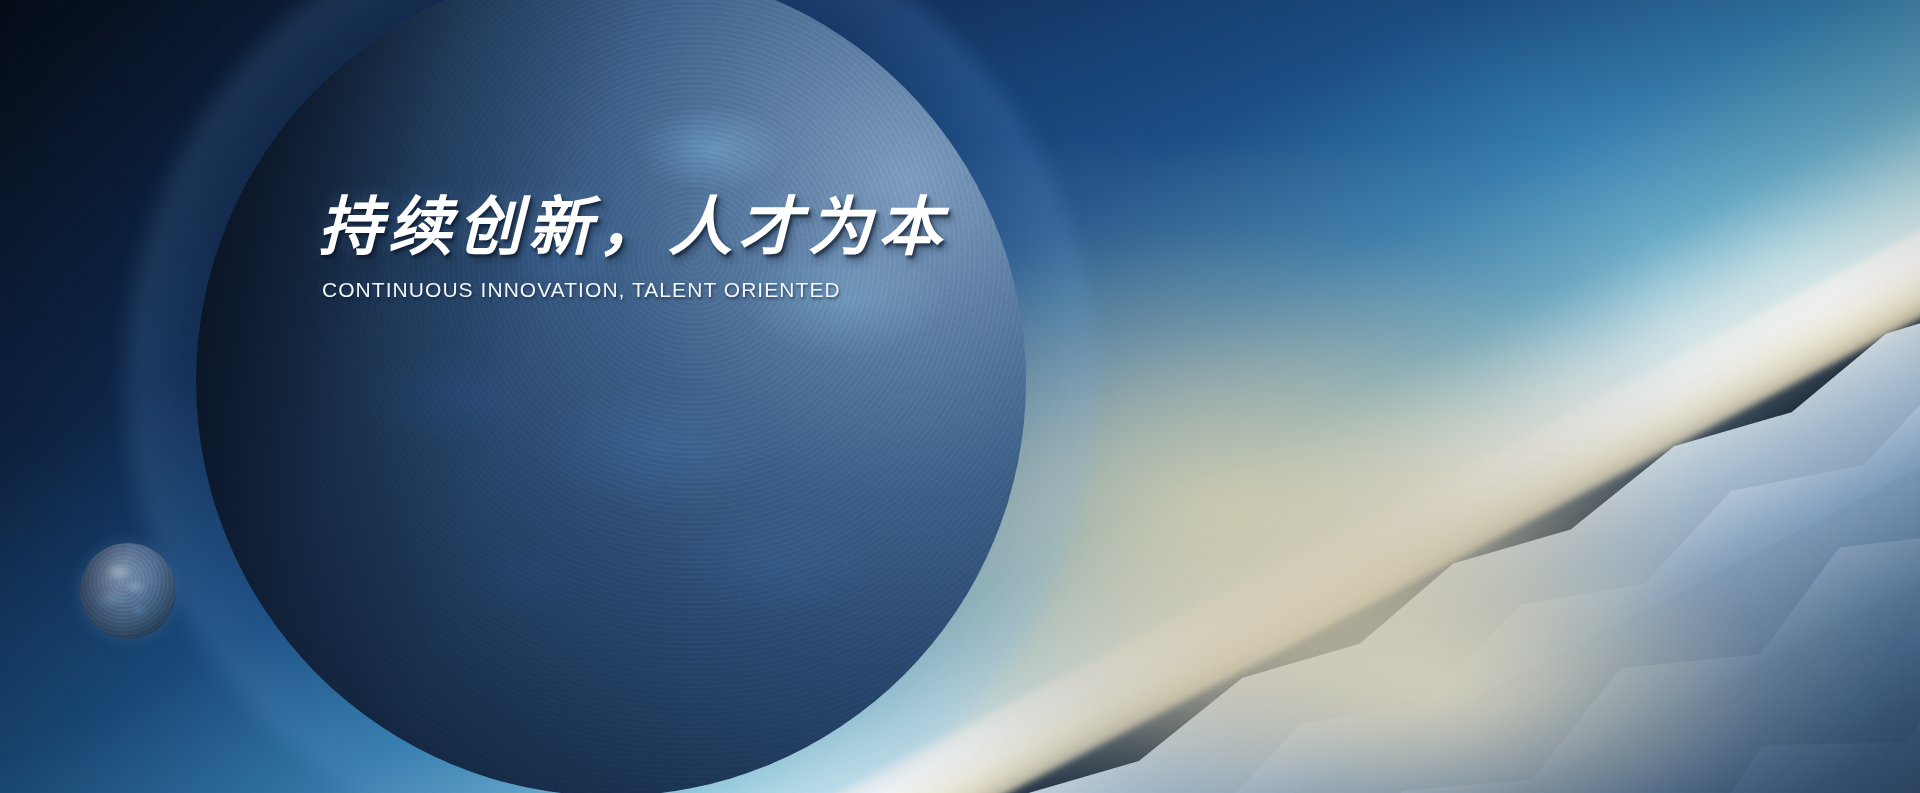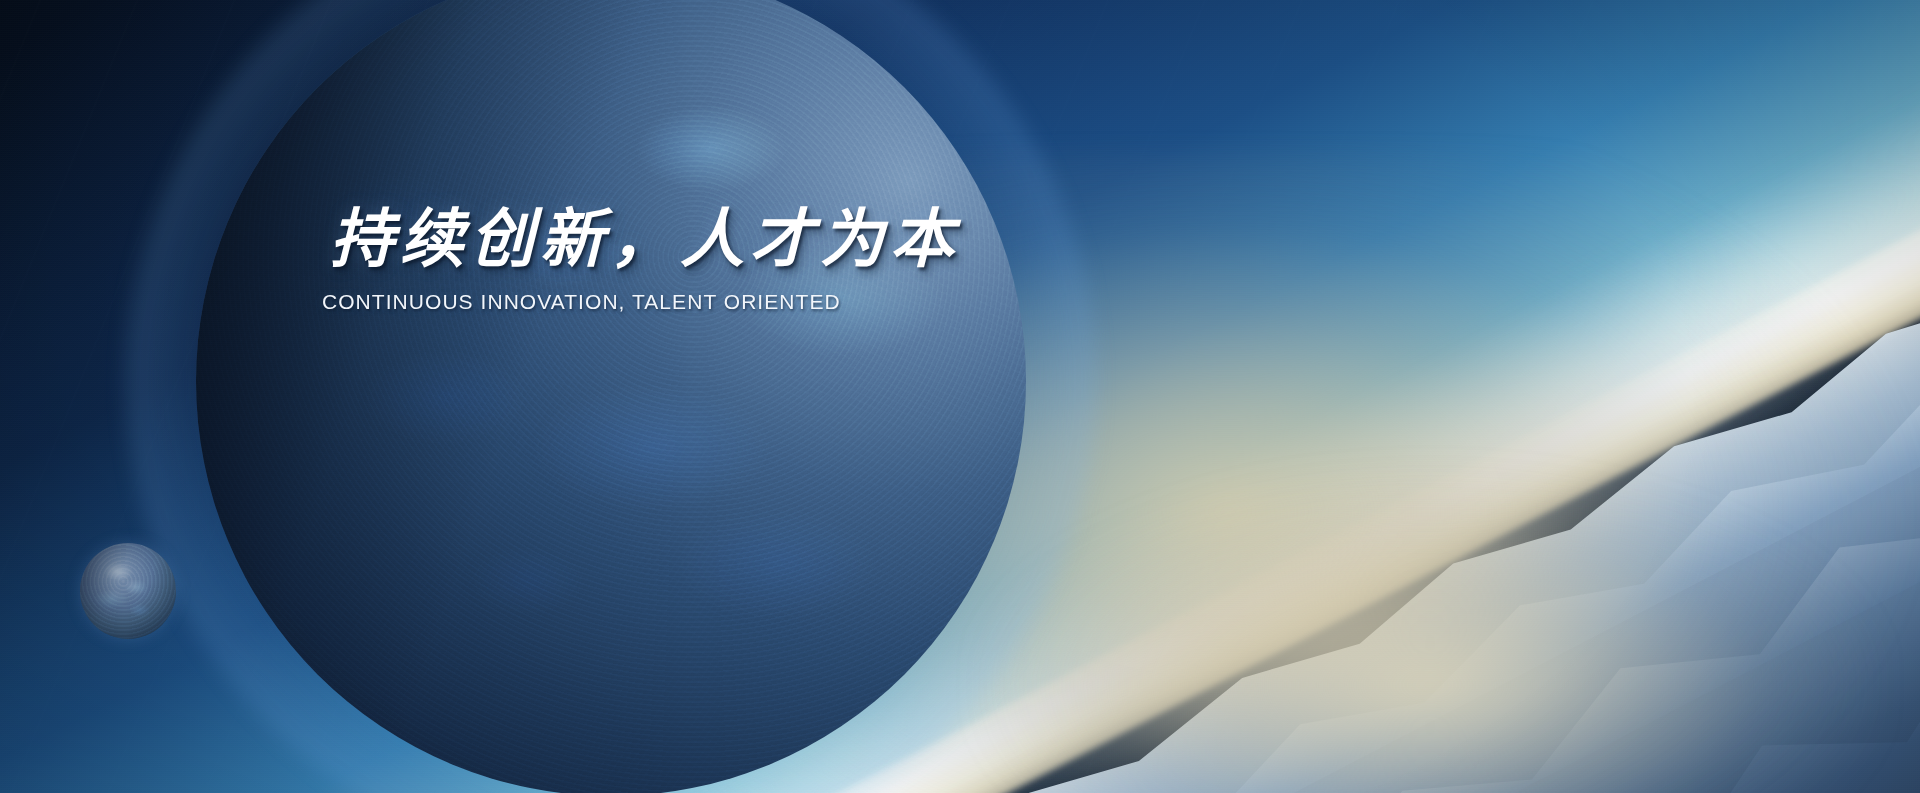--- a/index.html
+++ b/index.html
@@ -307,21 +307,21 @@
   }
 
   
   .copy {
     position: absolute;
     left: 318px;
     top: 196px;
     width: 900px;
   }
   .headline {
-    margin: 12px;
+    margin: 0;
     font-family: "Liberation Serif", "DejaVu Serif", serif;
     font-size: 64px;
     line-height: 1.0;
     font-weight: 700;
     font-style: italic;
     letter-spacing: 6px;
     color: #ffffff;
     white-space: nowrap;
     text-shadow:
        2px  3px 3px rgba(6,18,36,0.62),

